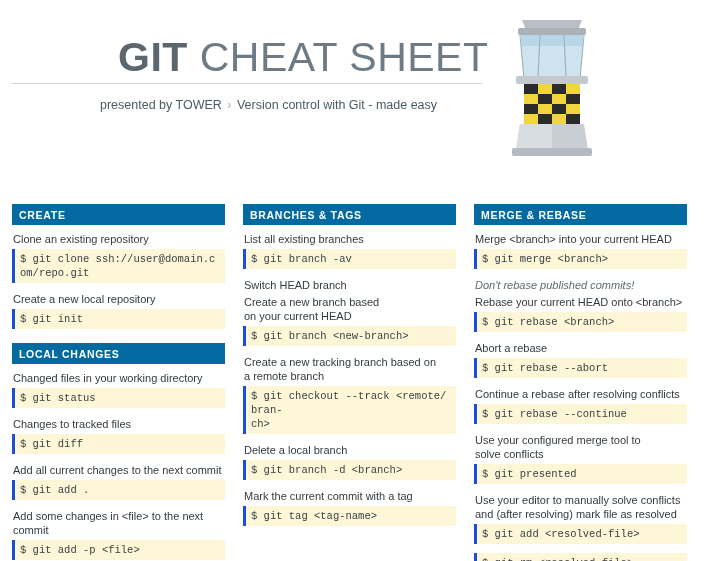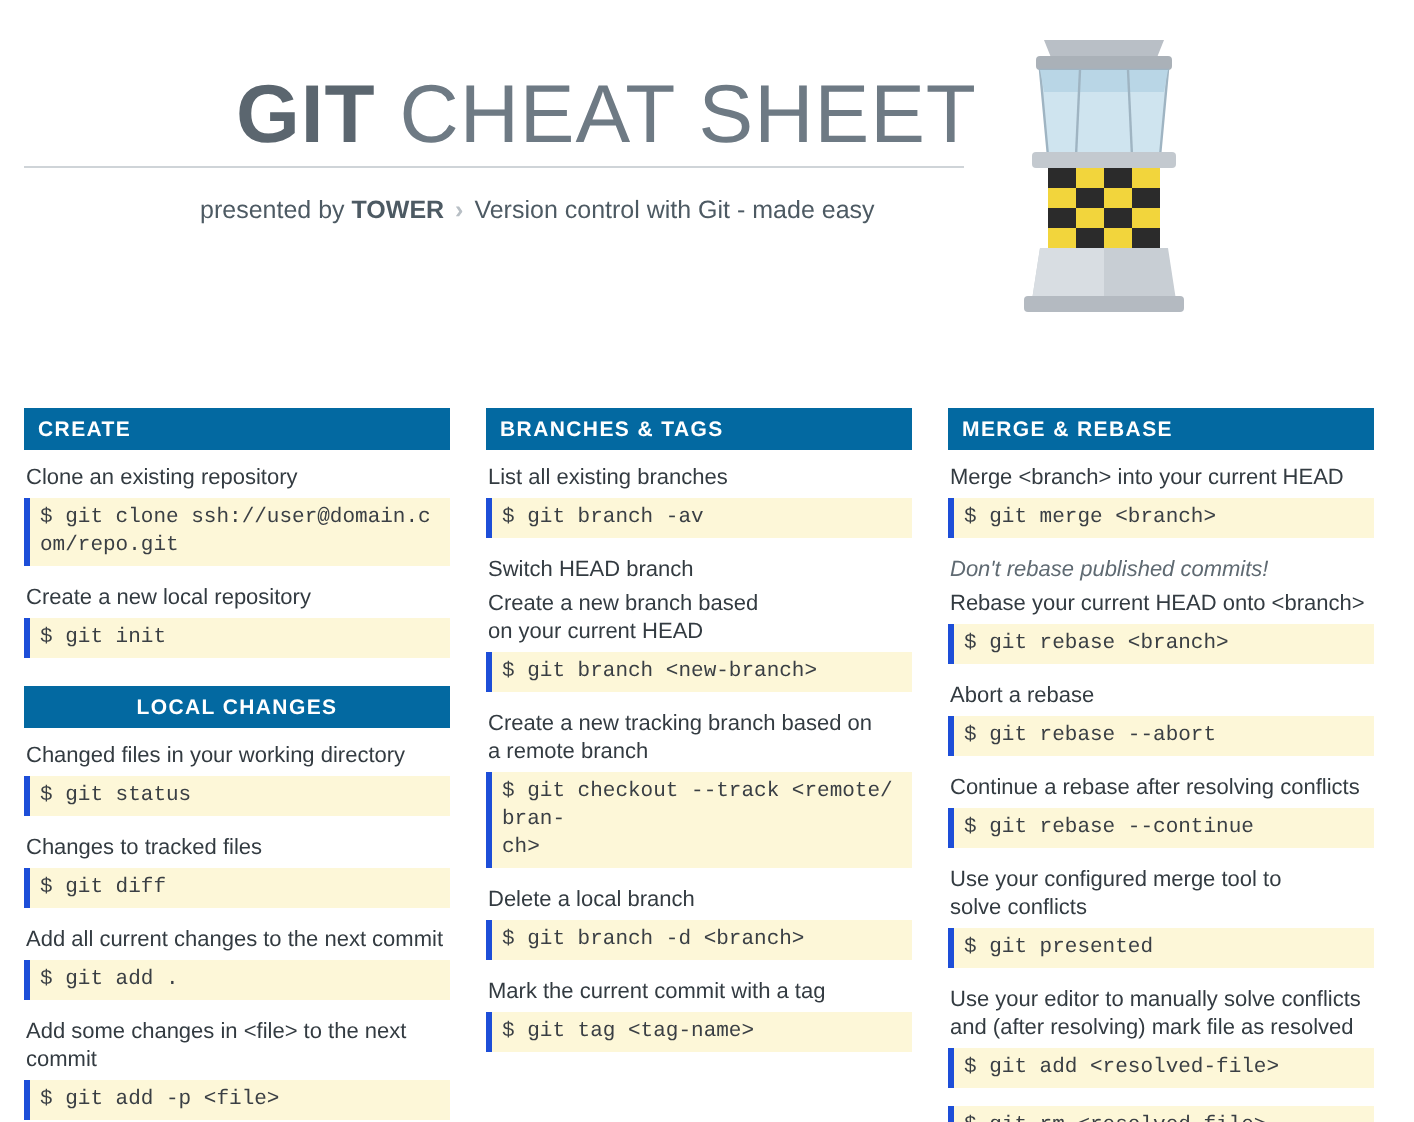--- a/index.html
+++ b/index.html
@@ -48,21 +48,21 @@
     background: #cfd4d8;
   }
   .subtitle {
     position: absolute;
     left: 100px;
     top: 98px;
     font-size: 12.5px;
     color: #4d5a63;
     white-space: nowrap;
   }
-  .subtitle .b { font-weight: bold; }
+  .subtitle .b { font-weight: normal; }
   .subtitle .chev { color: #b8bfc5; font-weight: bold; padding: 0 2px; }
 
   
   .tower {
     position: absolute;
     left: 492px;
     top: 4px;
     width: 120px;
     height: 160px;
   }
@@ -84,21 +84,21 @@
   }
   .section-head {
     background: #0369a1;
     color: #ffffff;
     font-size: 10.5px;
     font-weight: bold;
     letter-spacing: 0.7px;
     padding: 5px 7px 4px 7px;
     margin-bottom: 7px;
   }
-  .section-head.spaced { margin-top: 14px; text-align: center; }
+  .section-head.spaced { margin-top: 14px; }
   .desc {
     font-size: 11px;
     color: #333b41;
     line-height: 14px;
     margin: 0 0 3px 1px;
   }
   .desc.italic { font-style: italic; color: #5f6a72; }
   .cmd {
     background: #fdf7d8;
     border-left: 3px solid #1d4ed8;

